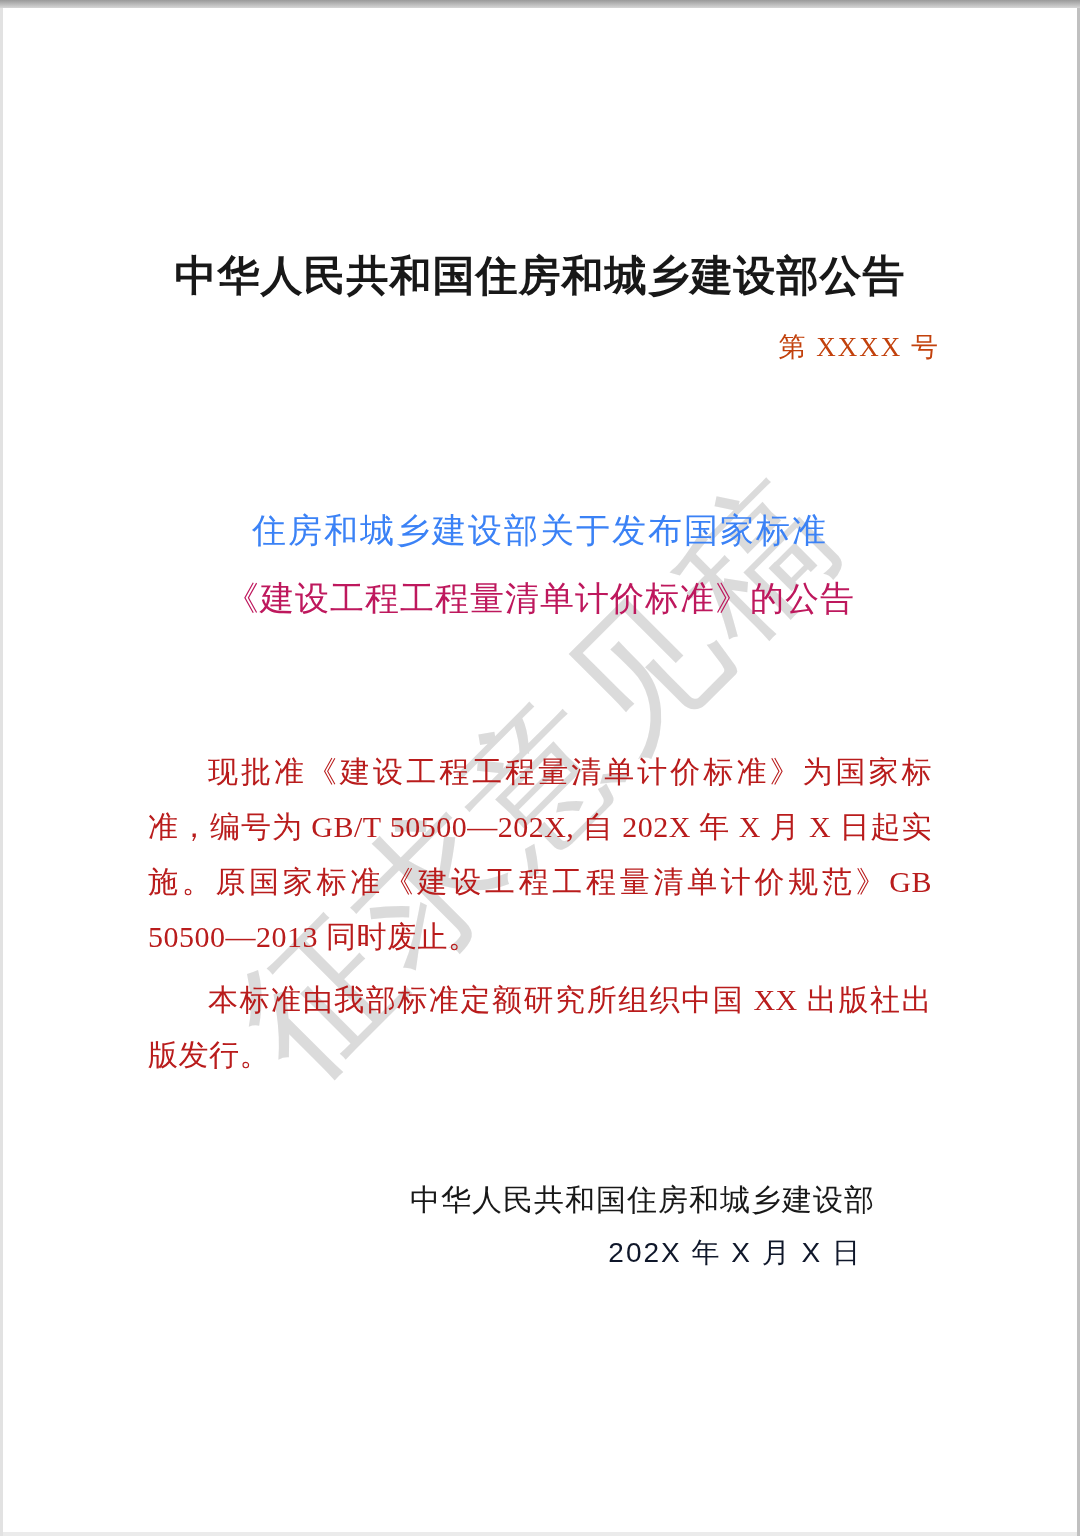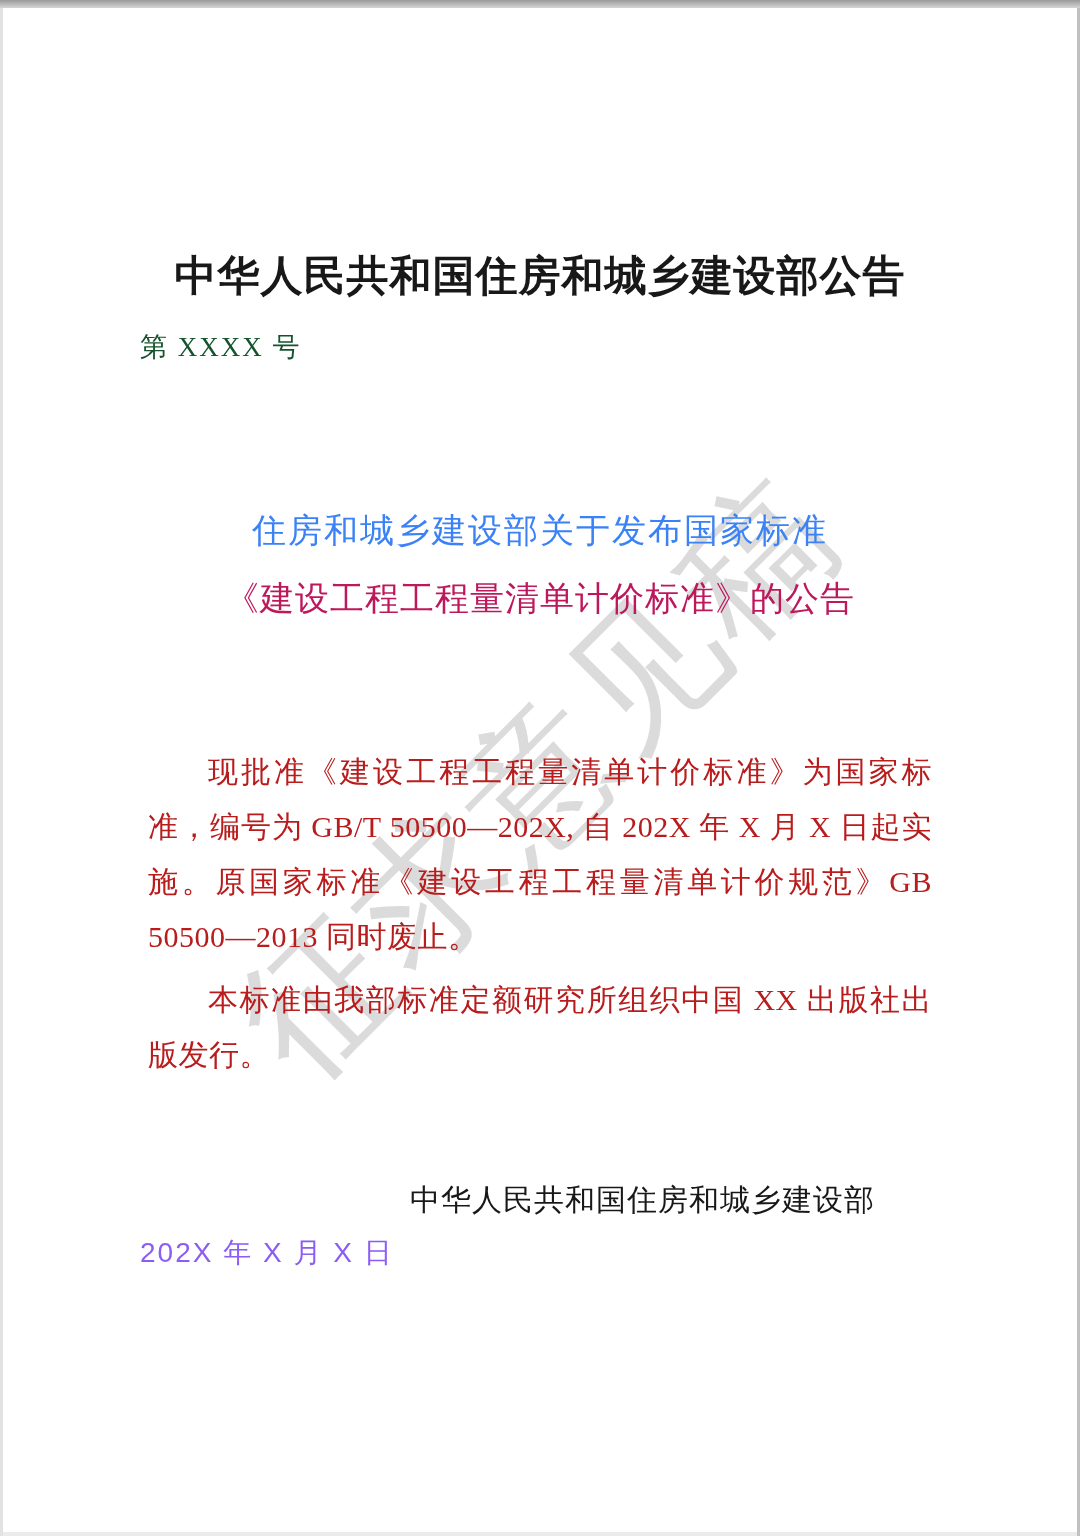--- a/index.html
+++ b/index.html
@@ -60,25 +60,25 @@
     text-align: center;
     font-family: "Liberation Sans", sans-serif;
     font-weight: bold;
     font-size: 42px;
     line-height: 46px;
     letter-spacing: 1px;
     color: #181818;
   }
   .issue-number {
     margin-top: 33px;
-    text-align: left;
+    text-align: right;
     font-size: 27px;
     line-height: 30px;
     letter-spacing: 2px;
-    color: #14532d;
+    color: #c2410c;
   }
   .subtitle-line1 {
     margin-top: 148px;
     text-align: center;
     font-size: 34px;
     line-height: 42px;
     letter-spacing: 2px;
     color: #3b82f6;
   }
   .subtitle-line2 {
@@ -107,26 +107,27 @@
     padding-right: 65px;
     font-family: "Liberation Sans", sans-serif;
     font-weight: normal;
     font-size: 30px;
     line-height: 36px;
     letter-spacing: 1px;
     color: #181818;
   }
   .date {
     margin-top: 19px;
+    text-align: right;
     padding-right: 78px;
     font-family: "Liberation Sans", sans-serif;
     font-size: 28px;
     line-height: 32px;
     letter-spacing: 2px;
-    color: #8b5cf6;
+    color: #0f172a;
   }
 </style>
 </head>
 <body>
 
 <div class="page">
   <div class="edge-top"></div>
   <div class="edge-left"></div>
   <div class="edge-right"></div>
   <div class="edge-bottom"></div>

